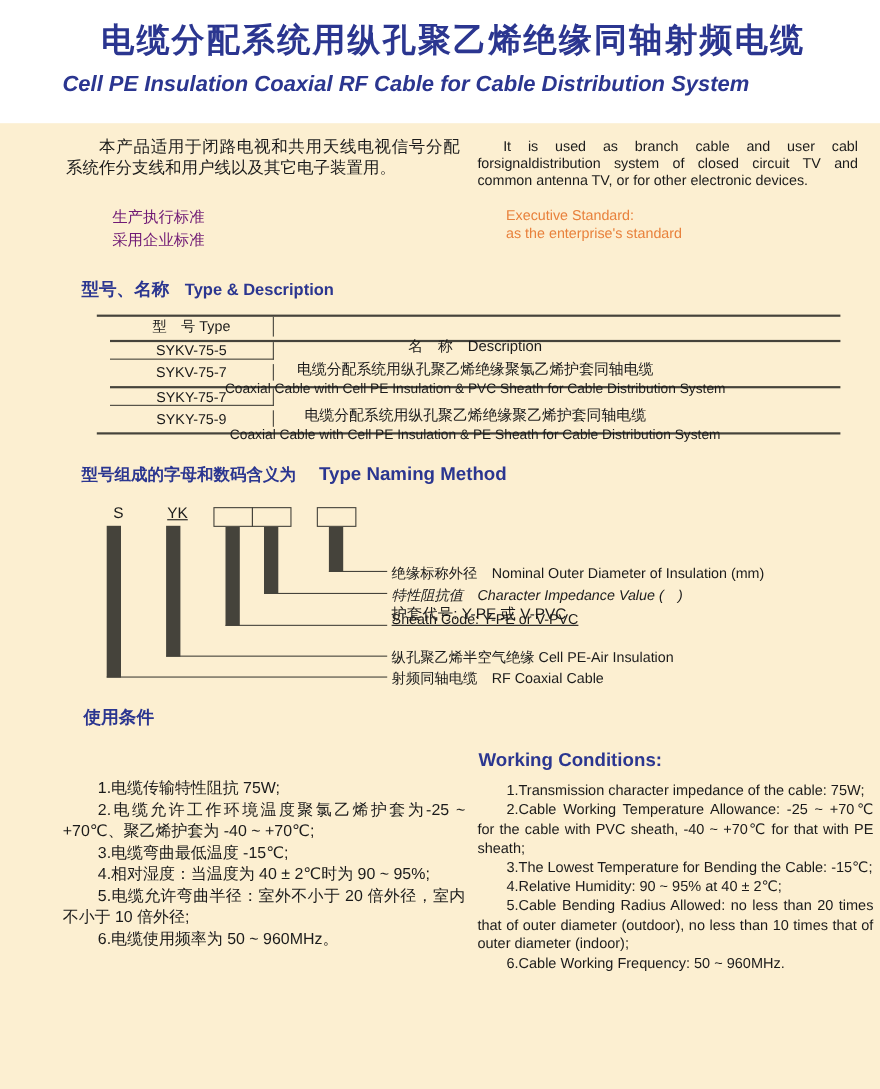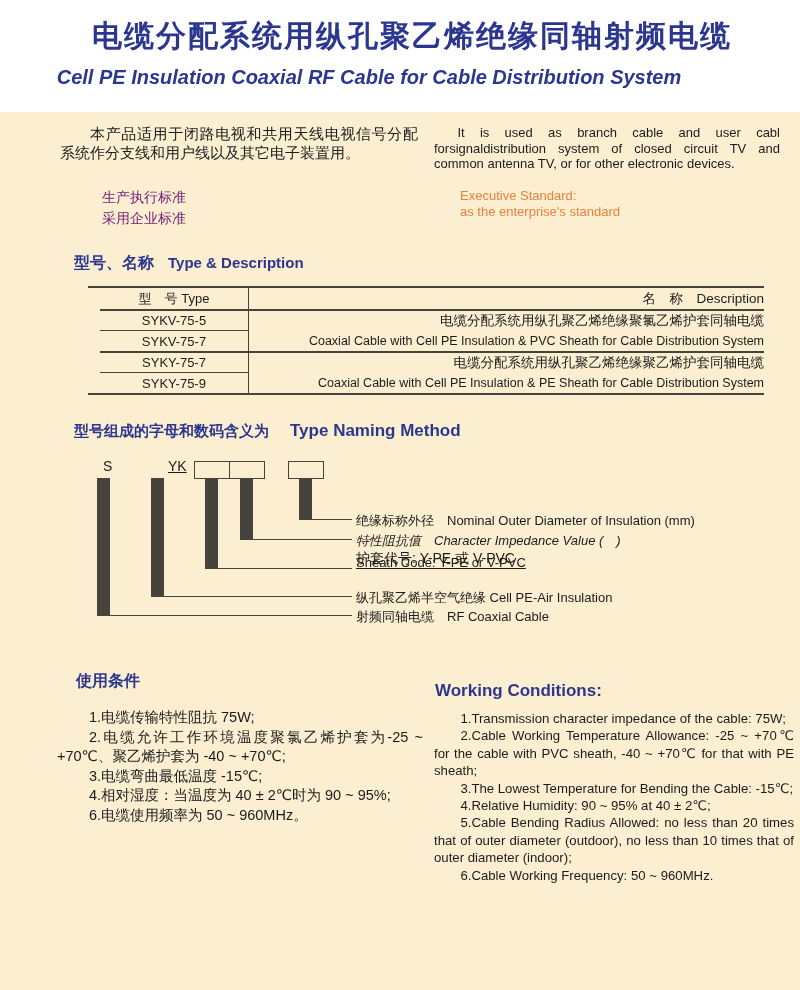--- a/index.html
+++ b/index.html
@@ -31,27 +31,27 @@
   .intro-en{left:422px;top:125px;width:346px;font-size:13px;line-height:15.5px;
     text-indent:1.8em;text-align:justify;}
   .std-en{left:448px;top:188px;font-size:13px;line-height:16px;color:#e8813c;}
 
   
   .sec-head{color:#2b3690;font-weight:bold;white-space:nowrap;}
   .h-type{left:62px;top:253px;font-size:16px;}
   .h-type .en{margin-left:14px;font-size:15px;margin-top:12px;}
   .h-naming{left:62px;top:422px;font-size:15px;}
   .h-naming-en{left:278px;top:421px;font-size:17px;}
-  .h-cond-cn{left:64px;top:671px;font-size:16px;}
+  .h-cond-cn{left:64px;top:642px;font-size:16px;}
   .h-cond-en{left:423px;top:681px;font-size:17px;}
 
   
   .tbl{left:88px;top:286px;width:664px;
     border-top:2px solid #45433b;border-bottom:2px solid #45433b;}
-  .trow{display:flex;align-items:center;height:20px;}
+  .trow{display:flex;align-items:center;height:20px;flex-direction:column;}
   .trow.hdr{height:21px;border-bottom:2px solid #45433b;font-size:13.5px;}
   .trow.gsep{border-bottom:2px solid #45433b;}
   .c-type{width:148px;align-self:stretch;display:flex;align-items:center;
     justify-content:center;border-right:1px solid #45433b;font-size:13px;
     white-space:nowrap;}
   .c-type.csep{border-bottom:1px solid #45433b;}
   .c-desc{flex:1;text-align:right;white-space:nowrap;}
   .c-desc.cn{font-size:13.5px;}
   .c-desc.en{font-size:12.5px;}
 
@@ -113,21 +113,21 @@
   <div class="trow">
     <div class="c-type">SYKY-75-9</div>
     <div class="c-desc en">Coaxial Cable with Cell PE Insulation &amp; PE Sheath for Cable Distribution System</div>
   </div>
 </div>
 
 <div class="abs sec-head h-naming">型号组成的字母和数码含义为</div>
 <div class="abs sec-head h-naming-en">Type Naming Method</div>
 
 <div class="abs sym" style="left:91px;top:458px;">S</div>
-<div class="abs sym" style="left:156px;top:458px;text-decoration:underline;">YK</div>
+<div class="abs sym" style="left:140px;top:458px;text-decoration:underline;">YK</div>
 <div class="abs nbox" style="left:194px;top:461px;"></div>
 <div class="abs nbox" style="left:229px;top:461px;"></div>
 <div class="abs nbox" style="left:288px;top:461px;"></div>
 
 <div class="abs vline" style="left:97px;top:478px;height:138px;"></div>
 <div class="abs vline" style="left:151px;top:478px;height:119px;"></div>
 <div class="abs vline" style="left:205px;top:479px;height:90px;"></div>
 <div class="abs vline" style="left:240px;top:479px;height:61px;"></div>
 <div class="abs vline" style="left:299px;top:479px;height:41px;"></div>
 
@@ -145,20 +145,21 @@
 <div class="abs dlabel" style="top:608px;">射频同轴电缆　RF Coaxial Cable</div>
 
 <div class="abs sec-head h-cond-cn">使用条件</div>
 <div class="abs sec-head h-cond-en">Working Conditions:</div>
 
 <div class="abs cond cond-cn">
   <div class="item">1.电缆传输特性阻抗 75W;</div>
   <div class="item">2.电缆允许工作环境温度聚氯乙烯护套为-25 ~ +70℃、聚乙烯护套为 -40 ~ +70℃;</div>
   <div class="item">3.电缆弯曲最低温度 -15℃;</div>
   <div class="item">4.相对湿度：当温度为 40 ± 2℃时为 90 ~ 95%;</div>
+  <div class="item">5.电缆允许弯曲半径：室外不小于 20 倍外径，室内不小于 10 倍外径;</div>
   <div class="item">6.电缆使用频率为 50 ~ 960MHz。</div>
 </div>
 <div class="abs cond cond-en">
   <div class="item">1.Transmission character impedance of the cable: 75W;</div>
   <div class="item">2.Cable Working Temperature Allowance: -25 ~ +70℃ for the cable with PVC sheath, -40 ~ +70℃ for that with PE sheath;</div>
   <div class="item">3.The Lowest Temperature for Bending the Cable: -15℃;</div>
   <div class="item">4.Relative Humidity: 90 ~ 95% at 40 ± 2℃;</div>
   <div class="item">5.Cable Bending Radius Allowed: no less than 20 times that of outer diameter (outdoor), no less than 10 times that of outer diameter (indoor);</div>
   <div class="item">6.Cable Working Frequency: 50 ~ 960MHz.</div>
 </div>

